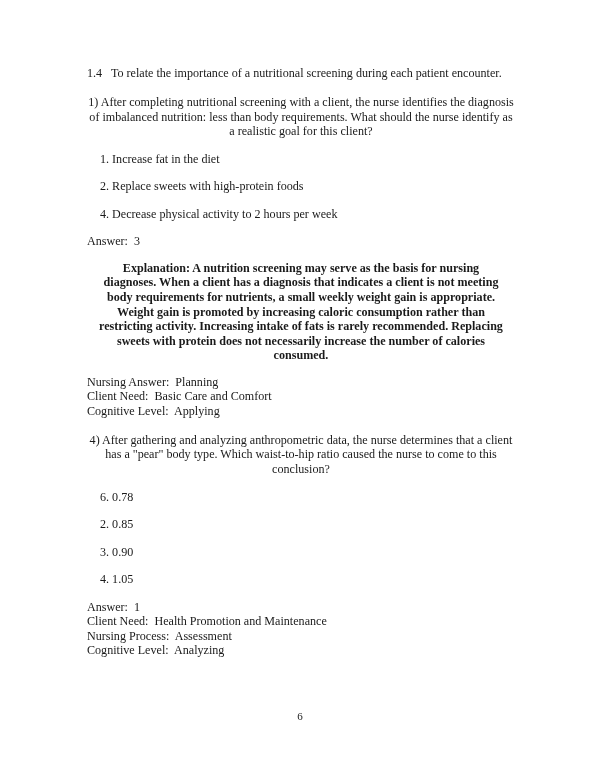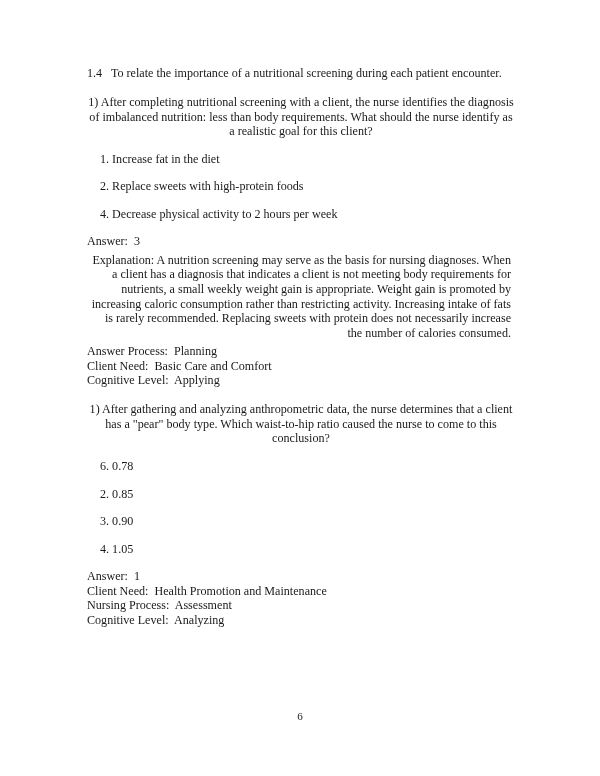--- a/index.html
+++ b/index.html
@@ -53,22 +53,23 @@
   .options li {
     margin: 13px;
     padding: 0;
     white-space: pre-wrap;
   }
   .answer {
     margin: 0;
     white-space: pre-wrap;
   }
   .explanation {
-    margin: 4px;
-    text-align: right;
+    margin: 12px;
+    text-align: center;
+    font-weight: bold;
   }
   .meta {
     margin: 0;
     padding: 0;
     list-style: none;
   }
   .meta li {
     margin: 0;
     padding: 0;
     white-space: pre-wrap;
@@ -95,28 +96,28 @@
     <div class="qblock">
       <p class="stem">1) After completing nutritional screening with a client, the nurse identifies the diagnosis of imbalanced nutrition: less than body requirements. What should the nurse identify as a realistic goal for this client?</p>
       <ul class="options">
         <li>1. Increase fat in the diet</li>
         <li>2. Replace sweets with high-protein foods</li>
         <li>4. Decrease physical activity to 2 hours per week</li>
       </ul>
       <p class="answer">Answer:  3</p>
       <p class="explanation">Explanation:  A nutrition screening may serve as the basis for nursing diagnoses. When a client has a diagnosis that indicates a client is not meeting body requirements for nutrients, a small weekly weight gain is appropriate. Weight gain is promoted by increasing caloric consumption rather than restricting activity. Increasing intake of fats is rarely recommended. Replacing sweets with protein does not necessarily increase the number of calories consumed.</p>
       <ul class="meta">
-        <li>Answer Process:  Planning</li>
+        <li>Nursing Answer:  Planning</li>
         <li>Client Need:  Basic Care and Comfort</li>
         <li>Cognitive Level:  Applying</li>
       </ul>
     </div>
 
     <div class="qblock">
-      <p class="stem">1) After gathering and analyzing anthropometric data, the nurse determines that a client has a "pear" body type. Which waist-to-hip ratio caused the nurse to come to this conclusion?</p>
+      <p class="stem">4) After gathering and analyzing anthropometric data, the nurse determines that a client has a "pear" body type. Which waist-to-hip ratio caused the nurse to come to this conclusion?</p>
       <ul class="options">
         <li>6. 0.78</li>
         <li>2. 0.85</li>
         <li>3. 0.90</li>
         <li>4. 1.05</li>
       </ul>
       <p class="answer">Answer:  1</p>
       <ul class="meta">
         <li>Client Need:  Health Promotion and Maintenance</li>
         <li>Nursing Process:  Assessment</li>

